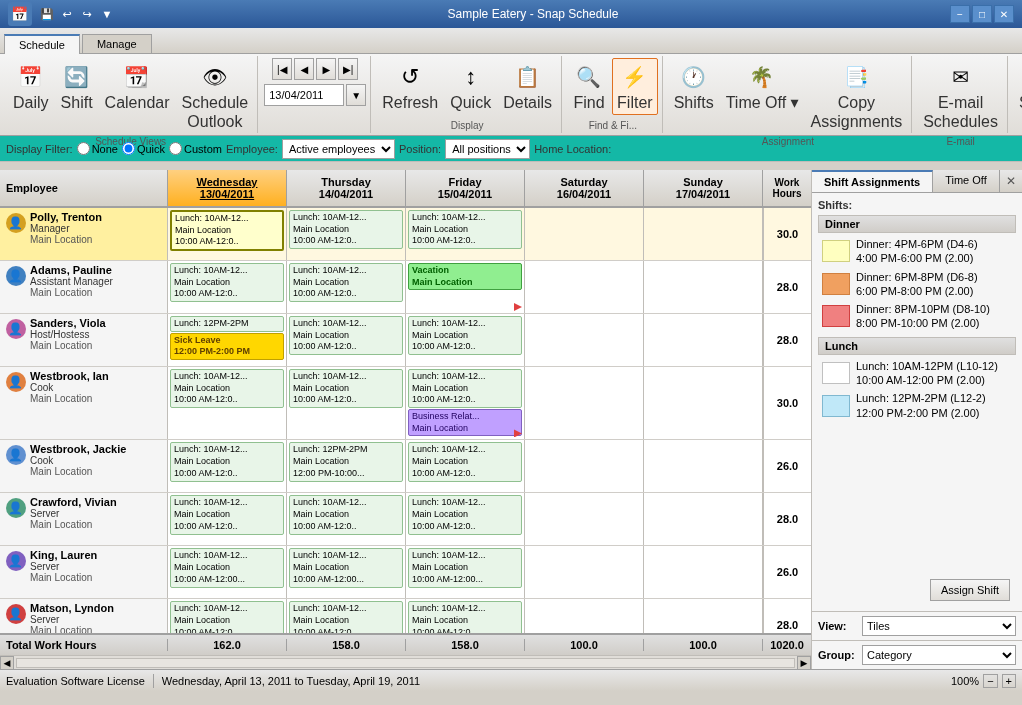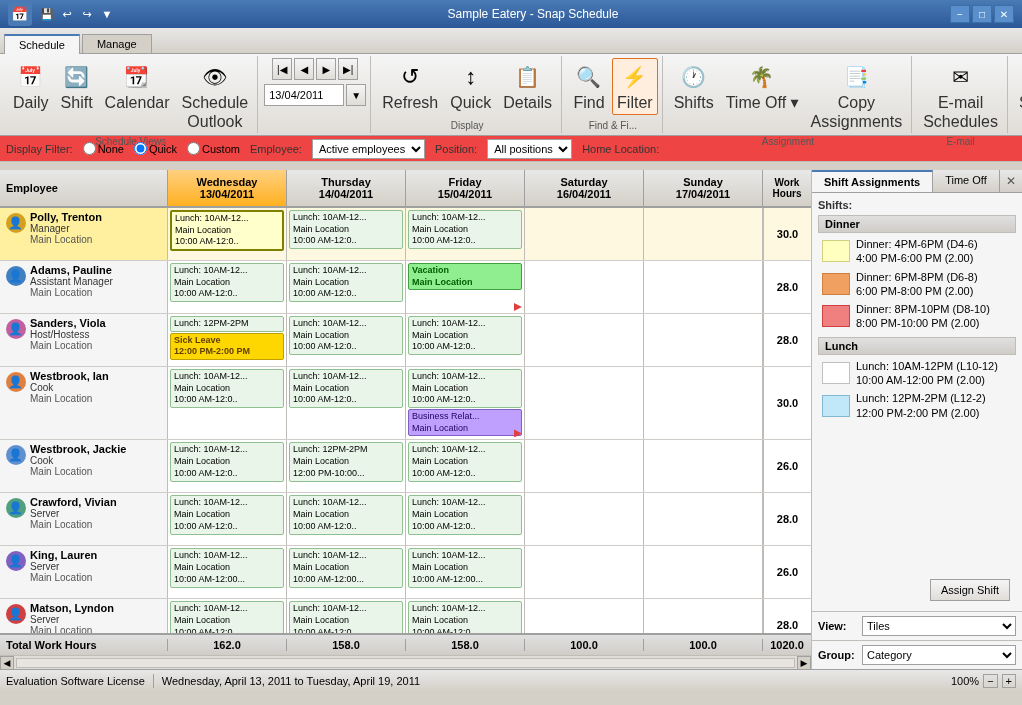--- a/index.html
+++ b/index.html
@@ -107,26 +107,26 @@
     .nav-date-input {
       width: 80px; height: 22px; border: 1px solid #a0a0a0; padding: 1px 4px; font-size: 11px; background: white;
     }
     .nav-arrow-btn {
       width: 20px; height: 22px; border: 1px solid #a0a0a0; background: linear-gradient(to bottom, #f5f5f5, #e0ddd8);
       cursor: pointer; display: flex; align-items: center; justify-content: center; font-size: 10px;
     }
 
     
     .filter-bar {
-      background: #ef4444;
+      background: #14b8a6;
       border-bottom: 1px solid #c0bdb8;
       display: flex;
       align-items: center;
       padding: 3px 6px;
-      gap: 10px;
+      gap: 4px;
       height: 26px;
     }
     .filter-label { font-size: 11px; color: #333; }
     .filter-radio { display: flex; align-items: center; gap: 2px; }
     .filter-select {
       height: 20px; border: 1px solid #a0a0a0; font-size: 11px; background: white; padding: 0 2px;
     }
 
     
     .main-content {
@@ -170,20 +170,21 @@
       text-align: center;
       font-size: 11px;
       font-weight: bold;
       display: flex;
       flex-direction: column;
       align-items: center;
       justify-content: center;
     }
     .day-col-header.today {
       background: linear-gradient(to bottom, #ffd080, #ffb020);
+      text-decoration: underline;
     }
     .work-hours-header {
       width: 48px;
       min-width: 48px;
       padding: 3px 2px;
       text-align: center;
       font-size: 10px;
       font-weight: bold;
       display: flex;
       align-items: center;

